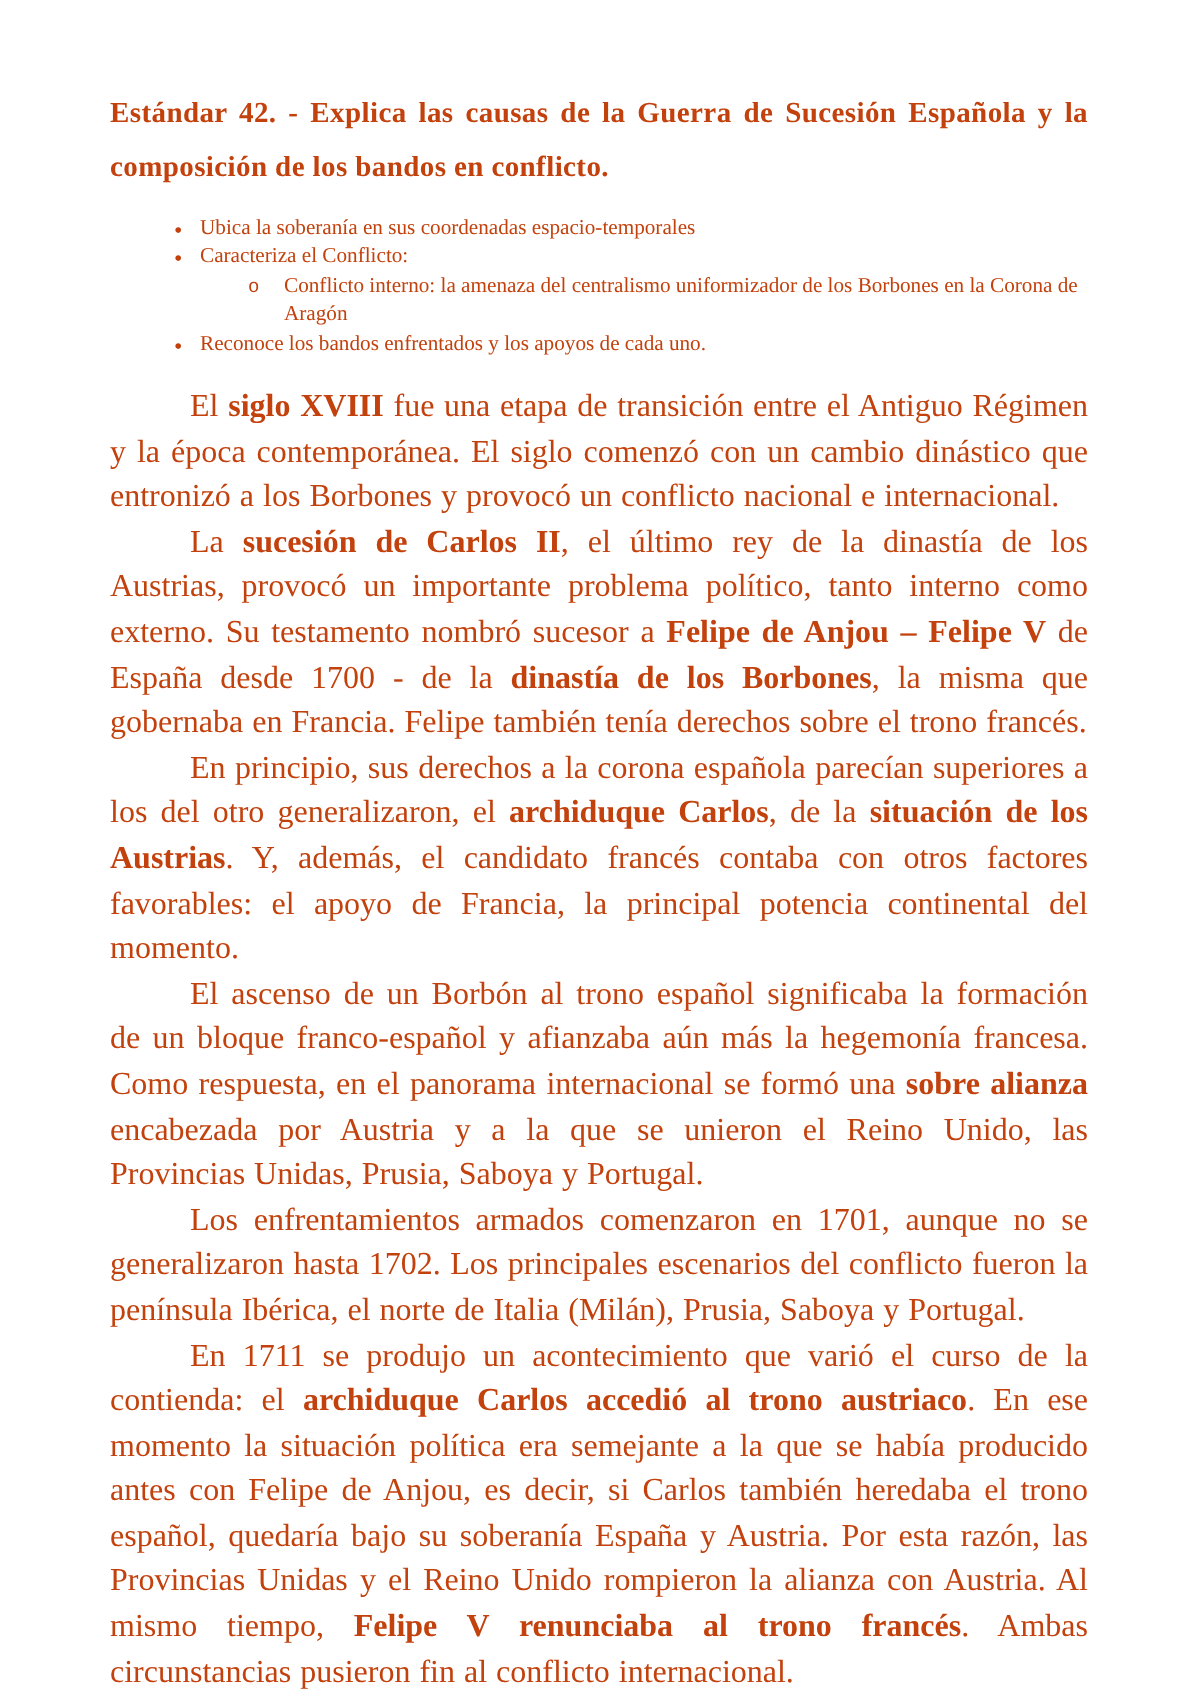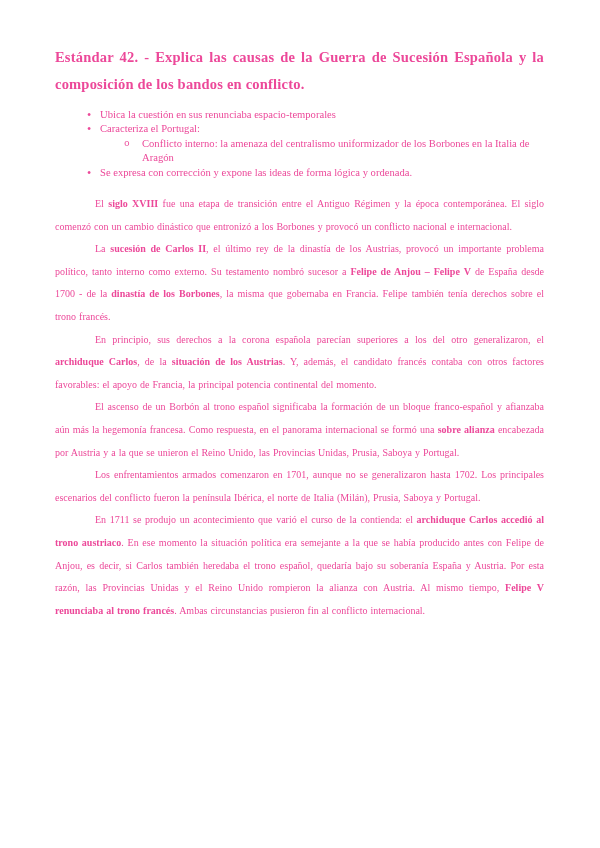--- a/index.html
+++ b/index.html
@@ -6,21 +6,21 @@
   html, body {
     width: 600px;
     height: 848px;
     background: #ffffff;
     overflow: hidden;
   }
   .page {
     width: 600px;
     height: 848px;
     background: #ffffff;
-    color: #ec4899;
+    color: #c2410c;
     font-family: "Liberation Serif", "DejaVu Serif", serif;
     padding: 44px 56px 0 55px;
   }
   .doc-title {
     font-size: 14.5px;
     font-weight: bold;
     line-height: 27px;
     text-align: justify;
     letter-spacing: 0.2px;
   }
@@ -51,42 +51,42 @@
     content: "o";
     position: absolute;
     left: 24px;
     font-size: 9.5px;
     font-family: "Liberation Mono", "DejaVu Sans Mono", monospace;
   }
   .body-paragraphs {
     margin-top: 13px;
   }
   .body-paragraphs p {
-    font-size: 10px;
+    font-size: 16px;
     line-height: 22.6px;
     text-align: justify;
     text-indent: 40px;
     word-spacing: 0.5px;
   }
   .body-paragraphs p span.b {
     font-weight: bold;
   }
 </style>
 </head>
 <body>
 
 <div class="page">
   <h1 class="doc-title">Estándar 42. - Explica las causas de la Guerra de Sucesión Española y la composición de los bandos en conflicto.</h1>
 
   <ul class="objectives">
-      <li><span>Ubica la cuestión en sus renunciaba espacio-temporales</span></li>
-      <li><span>Caracteriza el Portugal:</span><ul class="sub-objectives">
-          <li>Conflicto interno: la amenaza del centralismo uniformizador de los Borbones en la Italia de Aragón</li>
+      <li><span>Ubica la soberanía en sus coordenadas espacio-temporales</span></li>
+      <li><span>Caracteriza el Conflicto:</span><ul class="sub-objectives">
+          <li>Conflicto interno: la amenaza del centralismo uniformizador de los Borbones en la Corona de Aragón</li>
         </ul></li>
-      <li><span>Se expresa con corrección y expone las ideas de forma lógica y ordenada.</span></li>
+      <li><span>Reconoce los bandos enfrentados y los apoyos de cada uno.</span></li>
     </ul>
 
   <div class="body-paragraphs">
       <p><span>El </span><span class="b">siglo XVIII</span><span> fue una etapa de transición entre el Antiguo Régimen y la época contemporánea. El siglo comenzó con un cambio dinástico que entronizó a los Borbones y provocó un conflicto nacional e internacional.</span></p>
       <p><span>La </span><span class="b">sucesión de Carlos II</span><span>, el último rey de la dinastía de los Austrias, provocó un importante problema político, tanto interno como externo. Su testamento nombró sucesor a </span><span class="b">Felipe de Anjou – Felipe V</span><span> de España desde 1700 - de la </span><span class="b">dinastía de los Borbones</span><span>, la misma que gobernaba en Francia. Felipe también tenía derechos sobre el trono francés.</span></p>
       <p><span>En principio, sus derechos a la corona española parecían superiores a los del otro generalizaron, el </span><span class="b">archiduque Carlos</span><span>, de la </span><span class="b">situación de los Austrias</span><span>. Y, además, el candidato francés contaba con otros factores favorables: el apoyo de Francia, la principal potencia continental del momento.</span></p>
       <p><span>El ascenso de un Borbón al trono español significaba la formación de un bloque franco-español y afianzaba aún más la hegemonía francesa. Como respuesta, en el panorama internacional se formó una </span><span class="b">sobre alianza</span><span> encabezada por Austria y a la que se unieron el Reino Unido, las Provincias Unidas, Prusia, Saboya y Portugal.</span></p>
       <p><span>Los enfrentamientos armados comenzaron en 1701, aunque no se generalizaron hasta 1702. Los principales escenarios del conflicto fueron la península Ibérica, el norte de Italia (Milán), Prusia, Saboya y Portugal.</span></p>
       <p><span>En 1711 se produjo un acontecimiento que varió el curso de la contienda: el </span><span class="b">archiduque Carlos accedió al trono austriaco</span><span>. En ese momento la situación política era semejante a la que se había producido antes con Felipe de Anjou, es decir, si Carlos también heredaba el trono español, quedaría bajo su soberanía España y Austria. Por esta razón, las Provincias Unidas y el Reino Unido rompieron la alianza con Austria. Al mismo tiempo, </span><span class="b">Felipe V renunciaba al trono francés</span><span>. Ambas circunstancias pusieron fin al conflicto internacional.</span></p>
     </div>

